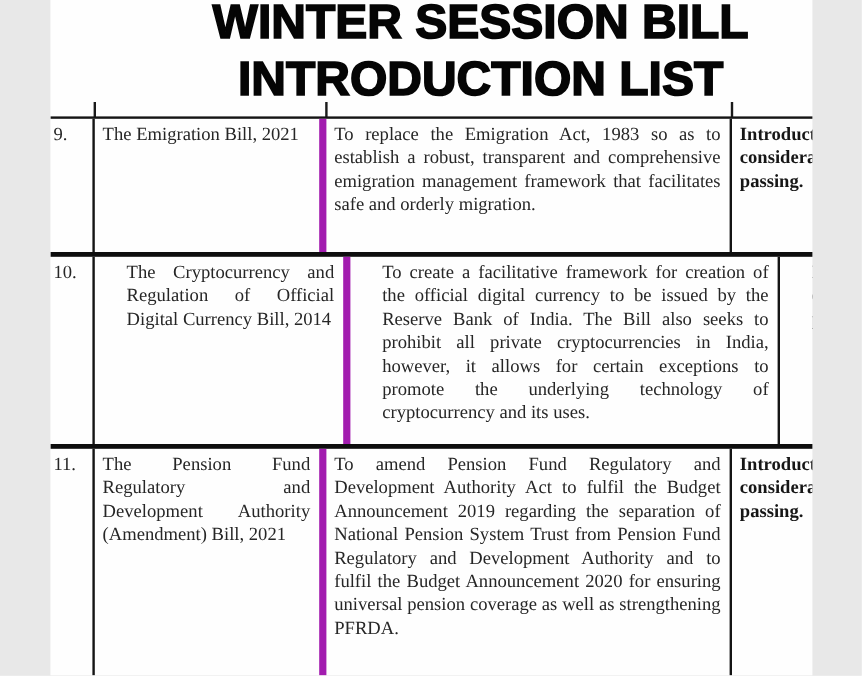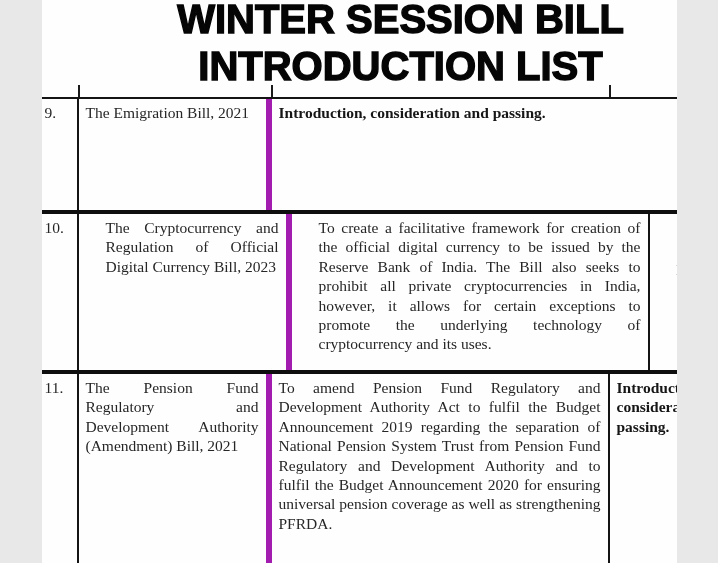--- a/index.html
+++ b/index.html
@@ -104,26 +104,27 @@
 
   <div class="tick tick-1"></div>
   <div class="tick tick-2"></div>
   <div class="tick tick-3"></div>
 
   <div class="bill-table">
 
     <div class="row row-9 row-sep">
       <div class="cell cell-num">9.</div>
       <div class="cell cell-name">The Emigration Bill, 2021</div>
+      <div class="cell cell-desc">To replace the Emigration Act, 1983 so as to establish a robust, transparent and comprehensive emigration management framework that facilitates safe and orderly migration.</div>
       <div class="cell cell-action">Introduction, consideration and passing.</div>
     </div>
 
     <div class="row row-10 row-sep">
       <div class="cell cell-num">10.</div>
-      <div class="cell cell-name">The Cryptocurrency and Regulation of Official Digital Currency Bill, 2023</div>
+      <div class="cell cell-name">The Cryptocurrency and Regulation of Official Digital Currency Bill, 2014</div>
       <div class="cell cell-desc">To create a facilitative framework for creation of the official digital currency to be issued by the Reserve Bank of India. The Bill also seeks to prohibit all private cryptocurrencies in India, however, it allows for certain exceptions to promote the underlying technology of cryptocurrency and its uses.</div>
       <div class="cell cell-action">Introduction, consideration and passing.</div>
     </div>
 
     <div class="row row-11">
       <div class="cell cell-num">11.</div>
       <div class="cell cell-name">The Pension Fund Regulatory and Development Authority (Amendment) Bill, 2021</div>
       <div class="cell cell-desc">To amend Pension Fund Regulatory and Development Authority Act to fulfil the Budget Announcement 2019 regarding the separation of National Pension System Trust from Pension Fund Regulatory and Development Authority and to fulfil the Budget Announcement 2020 for ensuring universal pension coverage as well as strengthening PFRDA.</div>
       <div class="cell cell-action">Introduction, consideration and passing.</div>
     </div>

